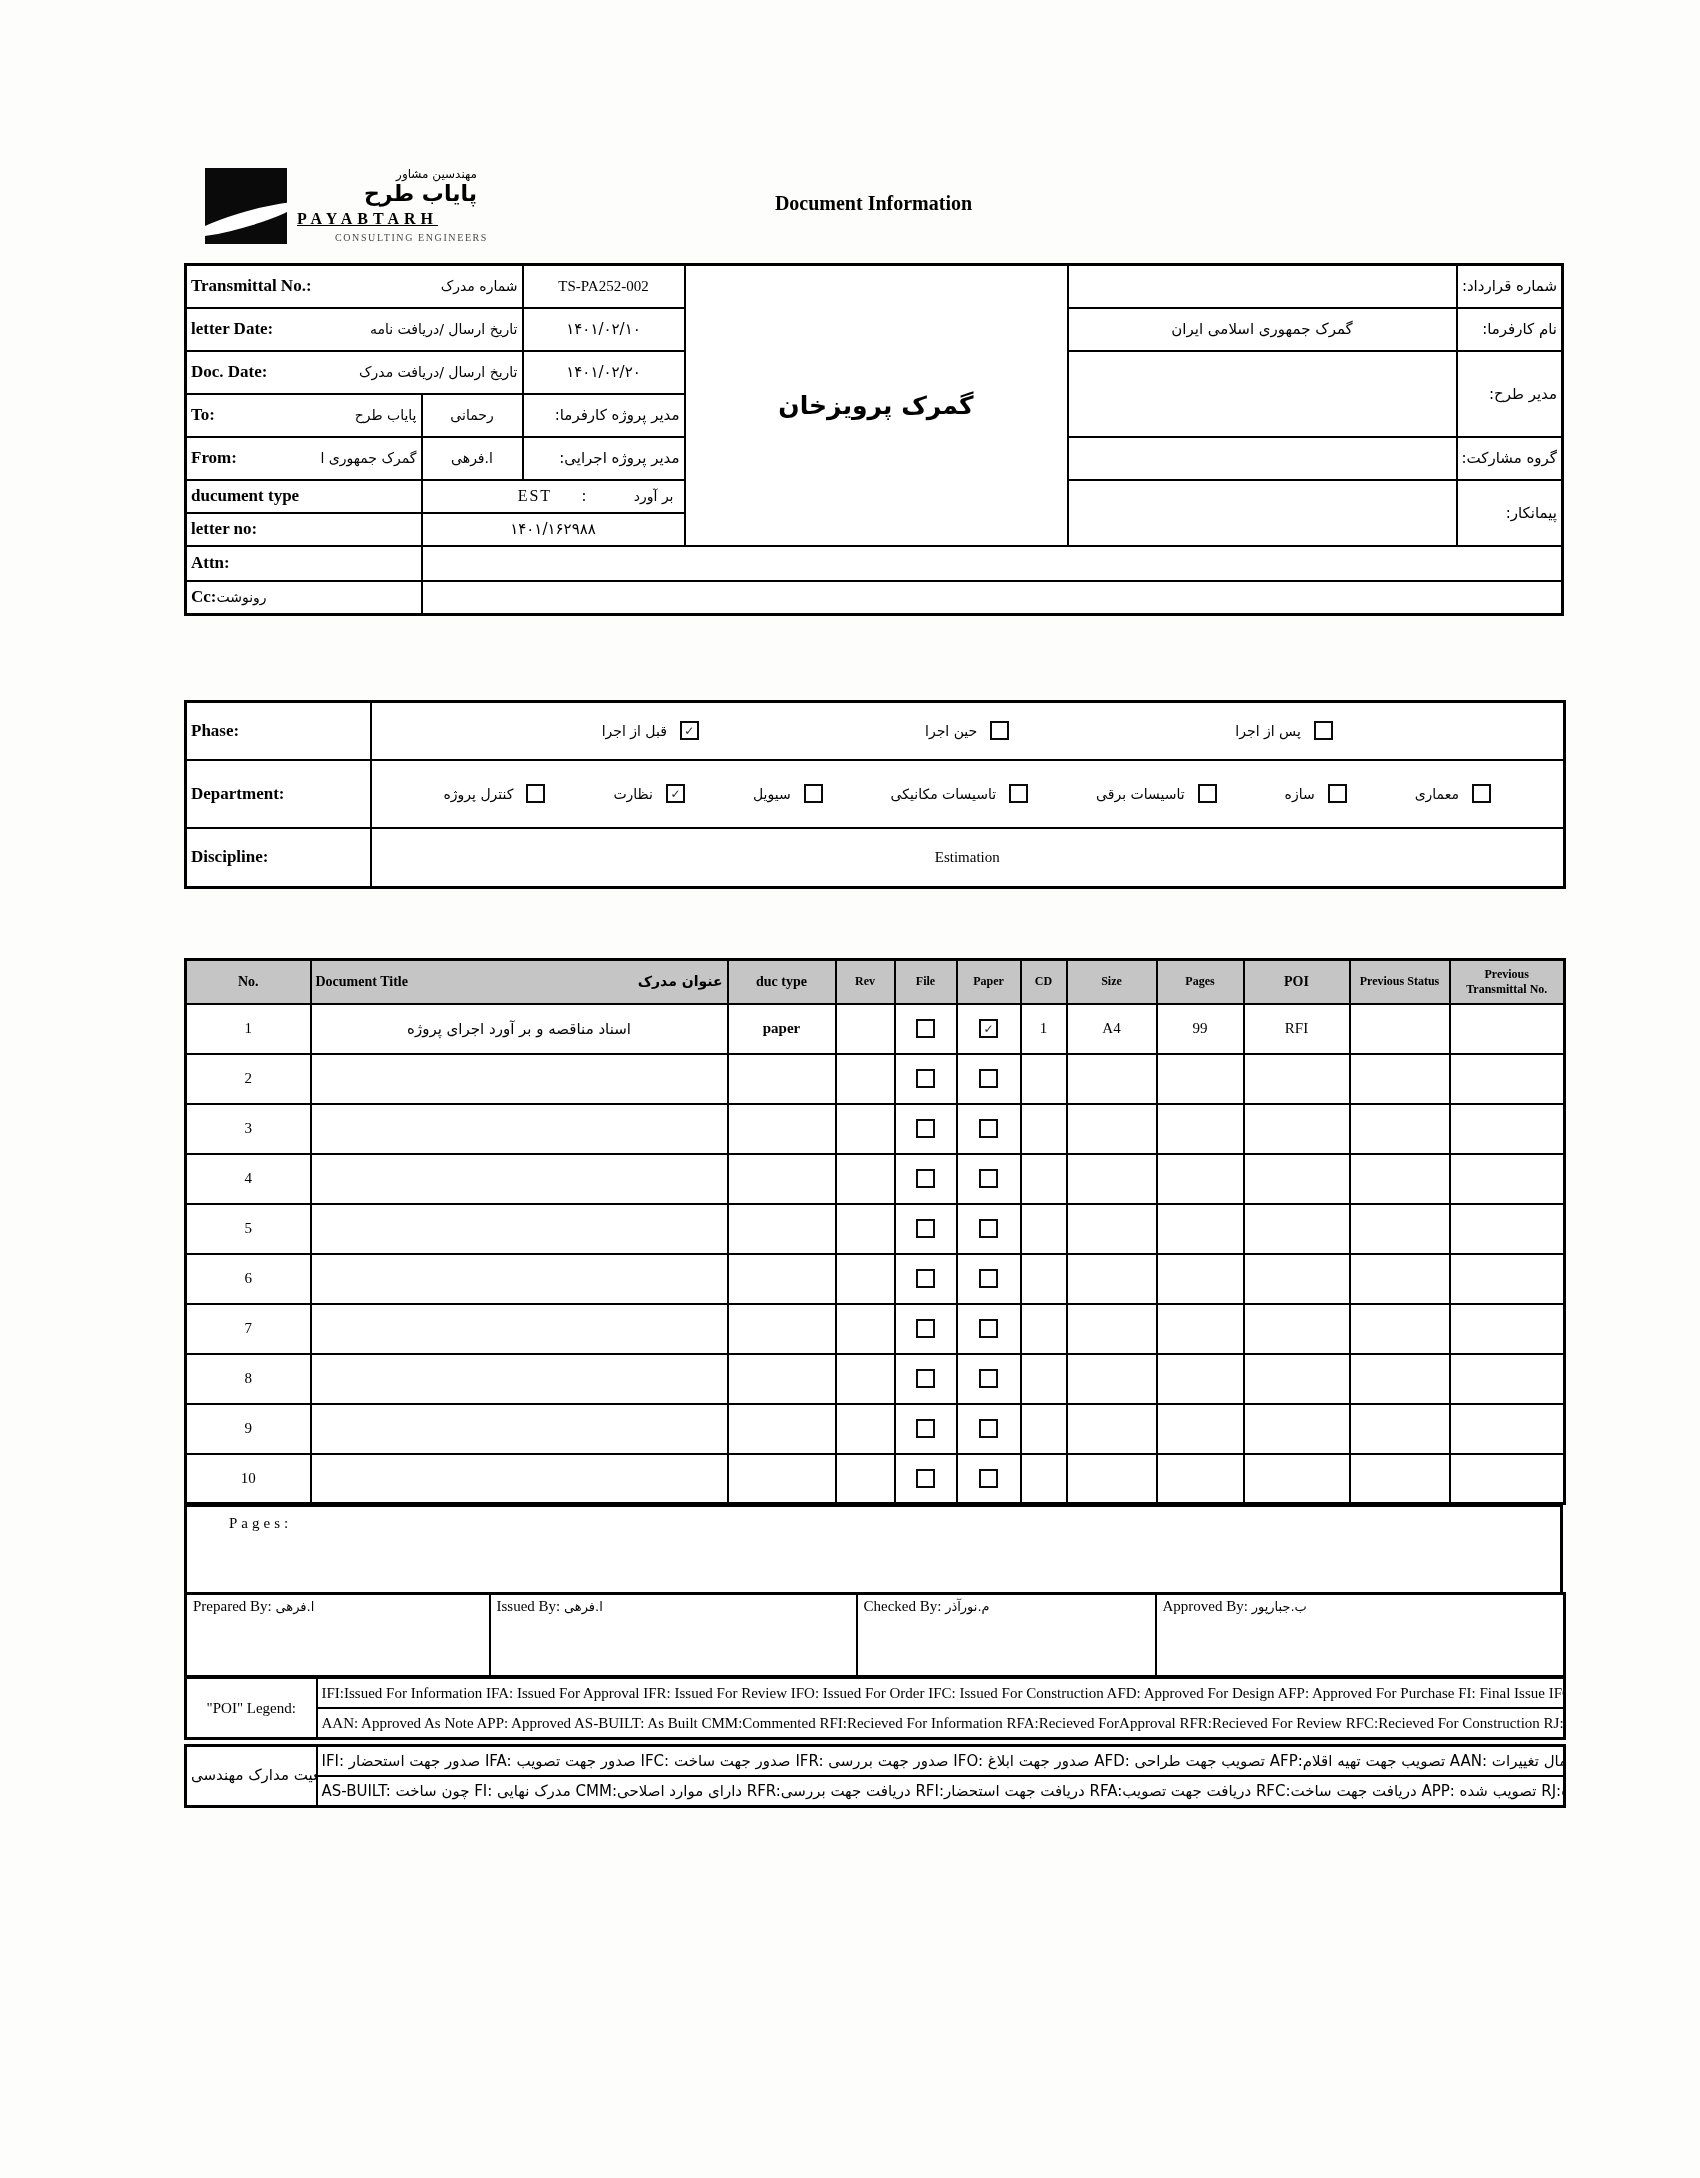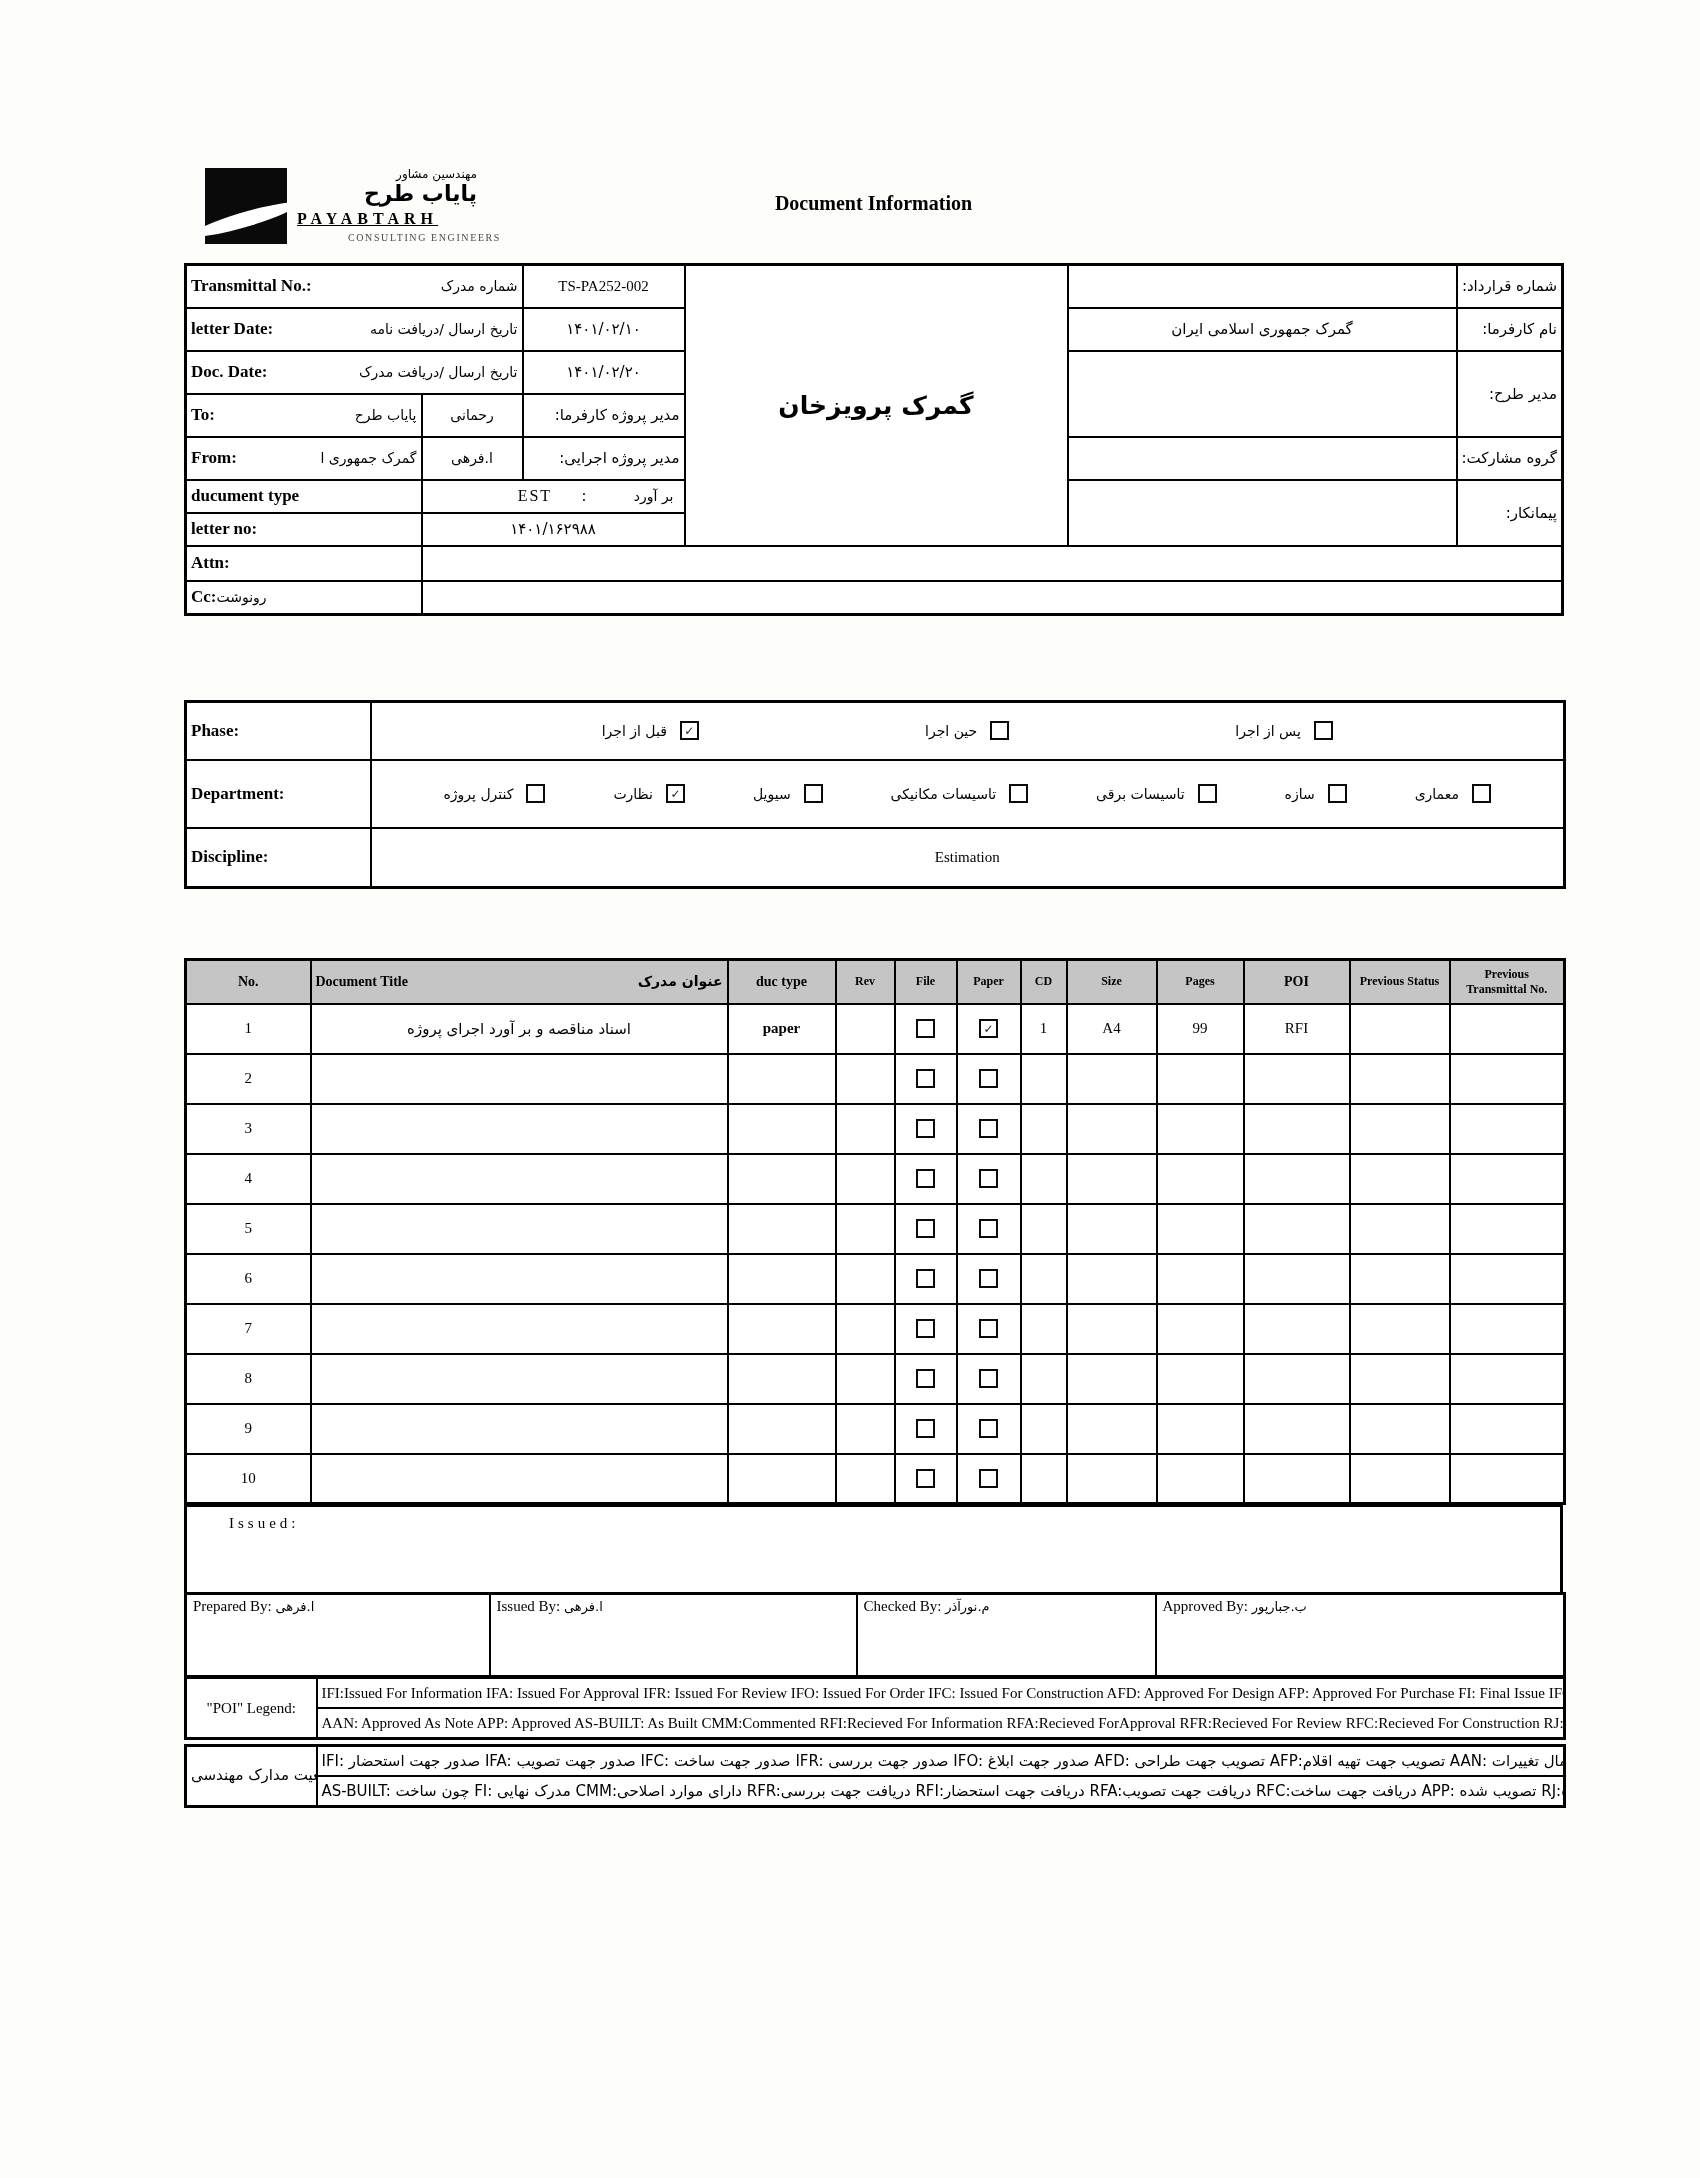--- a/index.html
+++ b/index.html
@@ -10,21 +10,21 @@
   .c{text-align:center;}
   
   .logo{position:absolute;left:205px;top:168px;display:flex;}
   .logo-mark{width:82px;height:76px;background:#0a0a0a;position:relative;overflow:hidden;flex:none;}
   .swoosh{position:absolute;left:-14px;top:44px;width:108px;height:15px;background:#fff;
           border-radius:50% 60% 50% 60%;transform:rotate(-17deg);}
   .logo-text{margin-left:10px;line-height:1.1;}
   .logo-fa-top{font-size:12px;text-align:right;width:180px;}
   .logo-fa-name{font-size:22px;font-weight:bold;text-align:right;width:180px;margin-top:1px;}
   .logo-en{font-size:16px;letter-spacing:5px;margin-top:4px;text-decoration:underline;}
-  .logo-sub{font-size:10px;letter-spacing:1.6px;color:#4a4a4a;margin-top:4px;margin-left:51px;}
+  .logo-sub{font-size:10px;letter-spacing:1.6px;color:#4a4a4a;margin-top:4px;margin-left:38px;}
   
   .doc-title{position:absolute;left:184px;top:192px;width:1379px;text-align:center;
              font-size:20px;font-weight:bold;}
   
   .tbl{border-collapse:collapse;table-layout:fixed;position:absolute;left:184px;background:#fff;
        border:3px solid #000;}
   .tbl td,.tbl th{border:2px solid #000;padding:0 4px;overflow:hidden;white-space:nowrap;
        font-size:15px;vertical-align:middle;}
   .lbl-cell{padding:0 8px;}
   .lbl-flex{display:flex;justify-content:space-between;align-items:center;}
@@ -416,21 +416,21 @@
         <td class="c"></td>
         <td class="c"></td>
         <td class="c"></td>
         <td class="c"></td>
         <td class="c"></td>
       </tr>
     </tbody>
 </table>
 
 <div class="remark-blk">
-  <span class="remark-lbl">Issued:</span>
+  <span class="remark-lbl">Pages:</span>
 </div>
 
 <table class="tbl sig-tbl" style="top:1592px;width:1379px;">
   <colgroup>
       <col style="width:304px">
       <col style="width:367px">
       <col style="width:299px">
       <col style="width:409px">
     </colgroup>
   <tbody>

